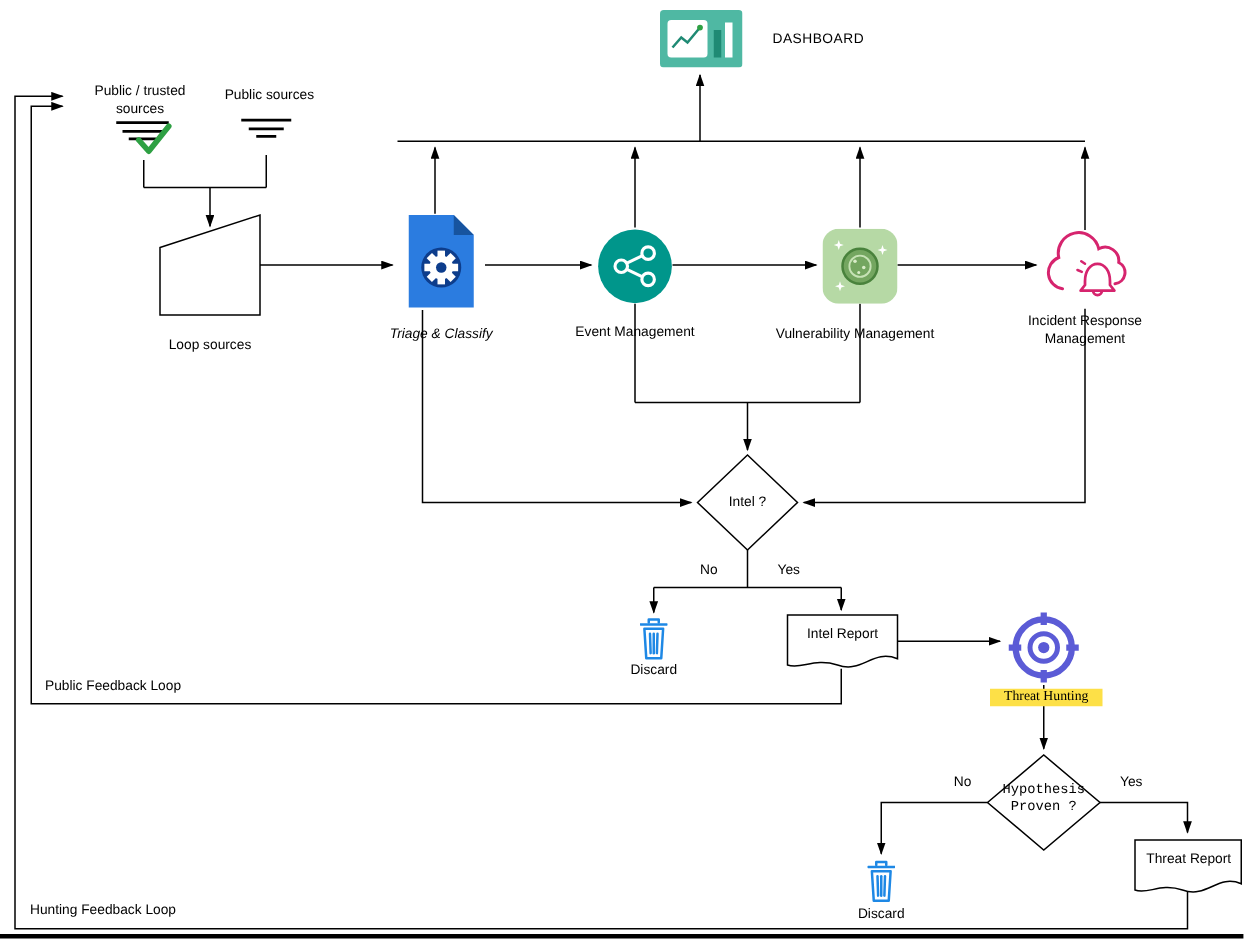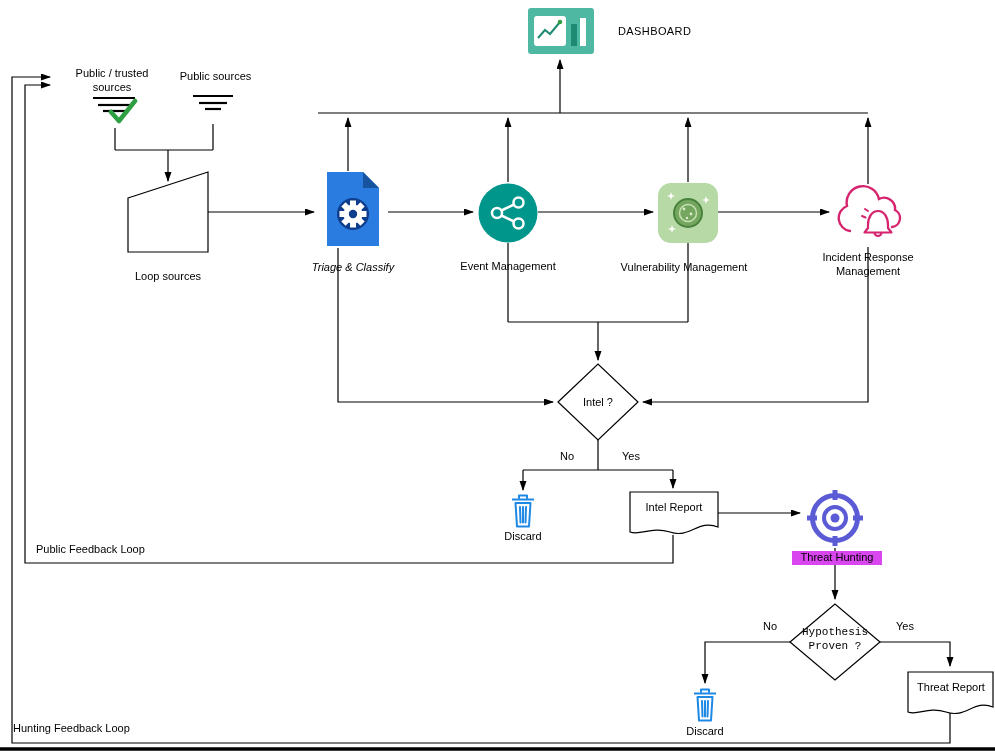--- a/index.html
+++ b/index.html
@@ -2,21 +2,21 @@
 <html><head>
 <meta charset="utf-8">
 <style>
   html,body{margin:0;padding:0;background:#fff;}
   .canvas{position:relative;width:995px;height:753px;background:#ffffff;overflow:hidden;
           font-family:"Liberation Sans",sans-serif;}
   svg.wires{position:absolute;left:0;top:0;z-index:1;}
   .icon{position:absolute;z-index:2;}
   .label{position:absolute;z-index:3;font-size:11px;line-height:1.25;color:#000;}
   .ctr{text-align:center;}
-  .whitebg{background:#d946ef;padding:0 2px;}
+  .whitebg{background:#fde047;padding:0 2px;font-family:Liberation Serif, serif;}
   .caps{letter-spacing:.4px;}
 </style>
 </head>
 <body>
 
 <div class="canvas">
 
   <svg class="wires" width="995" height="753" viewBox="0 0 995 753">
     <defs>
       <marker id="arrow" markerWidth="12" markerHeight="10" refX="9" refY="3.5" orient="auto" markerUnits="userSpaceOnUse">
@@ -240,15 +240,15 @@
   <div class="label ctr" style="left:757px;top:620px;width:26px;">No</div>
 
   <div class="label ctr" style="left:889px;top:620px;width:32px;">Yes</div>
 
   <div class="label ctr" style="left:675px;top:725px;width:60px;">Discard</div>
 
   <div class="label ctr" style="left:909px;top:681px;width:84px;">Threat Report</div>
 
   <div class="label" style="left:36px;top:543px;width:160px;">Public Feedback Loop</div>
 
-  <div class="label" style="left:13px;top:722px;width:170px;">Hunting Feedback Loop</div>
+  <div class="label" style="left:24px;top:722px;width:170px;">Hunting Feedback Loop</div>
 
 </div>
 
 </body></html>

